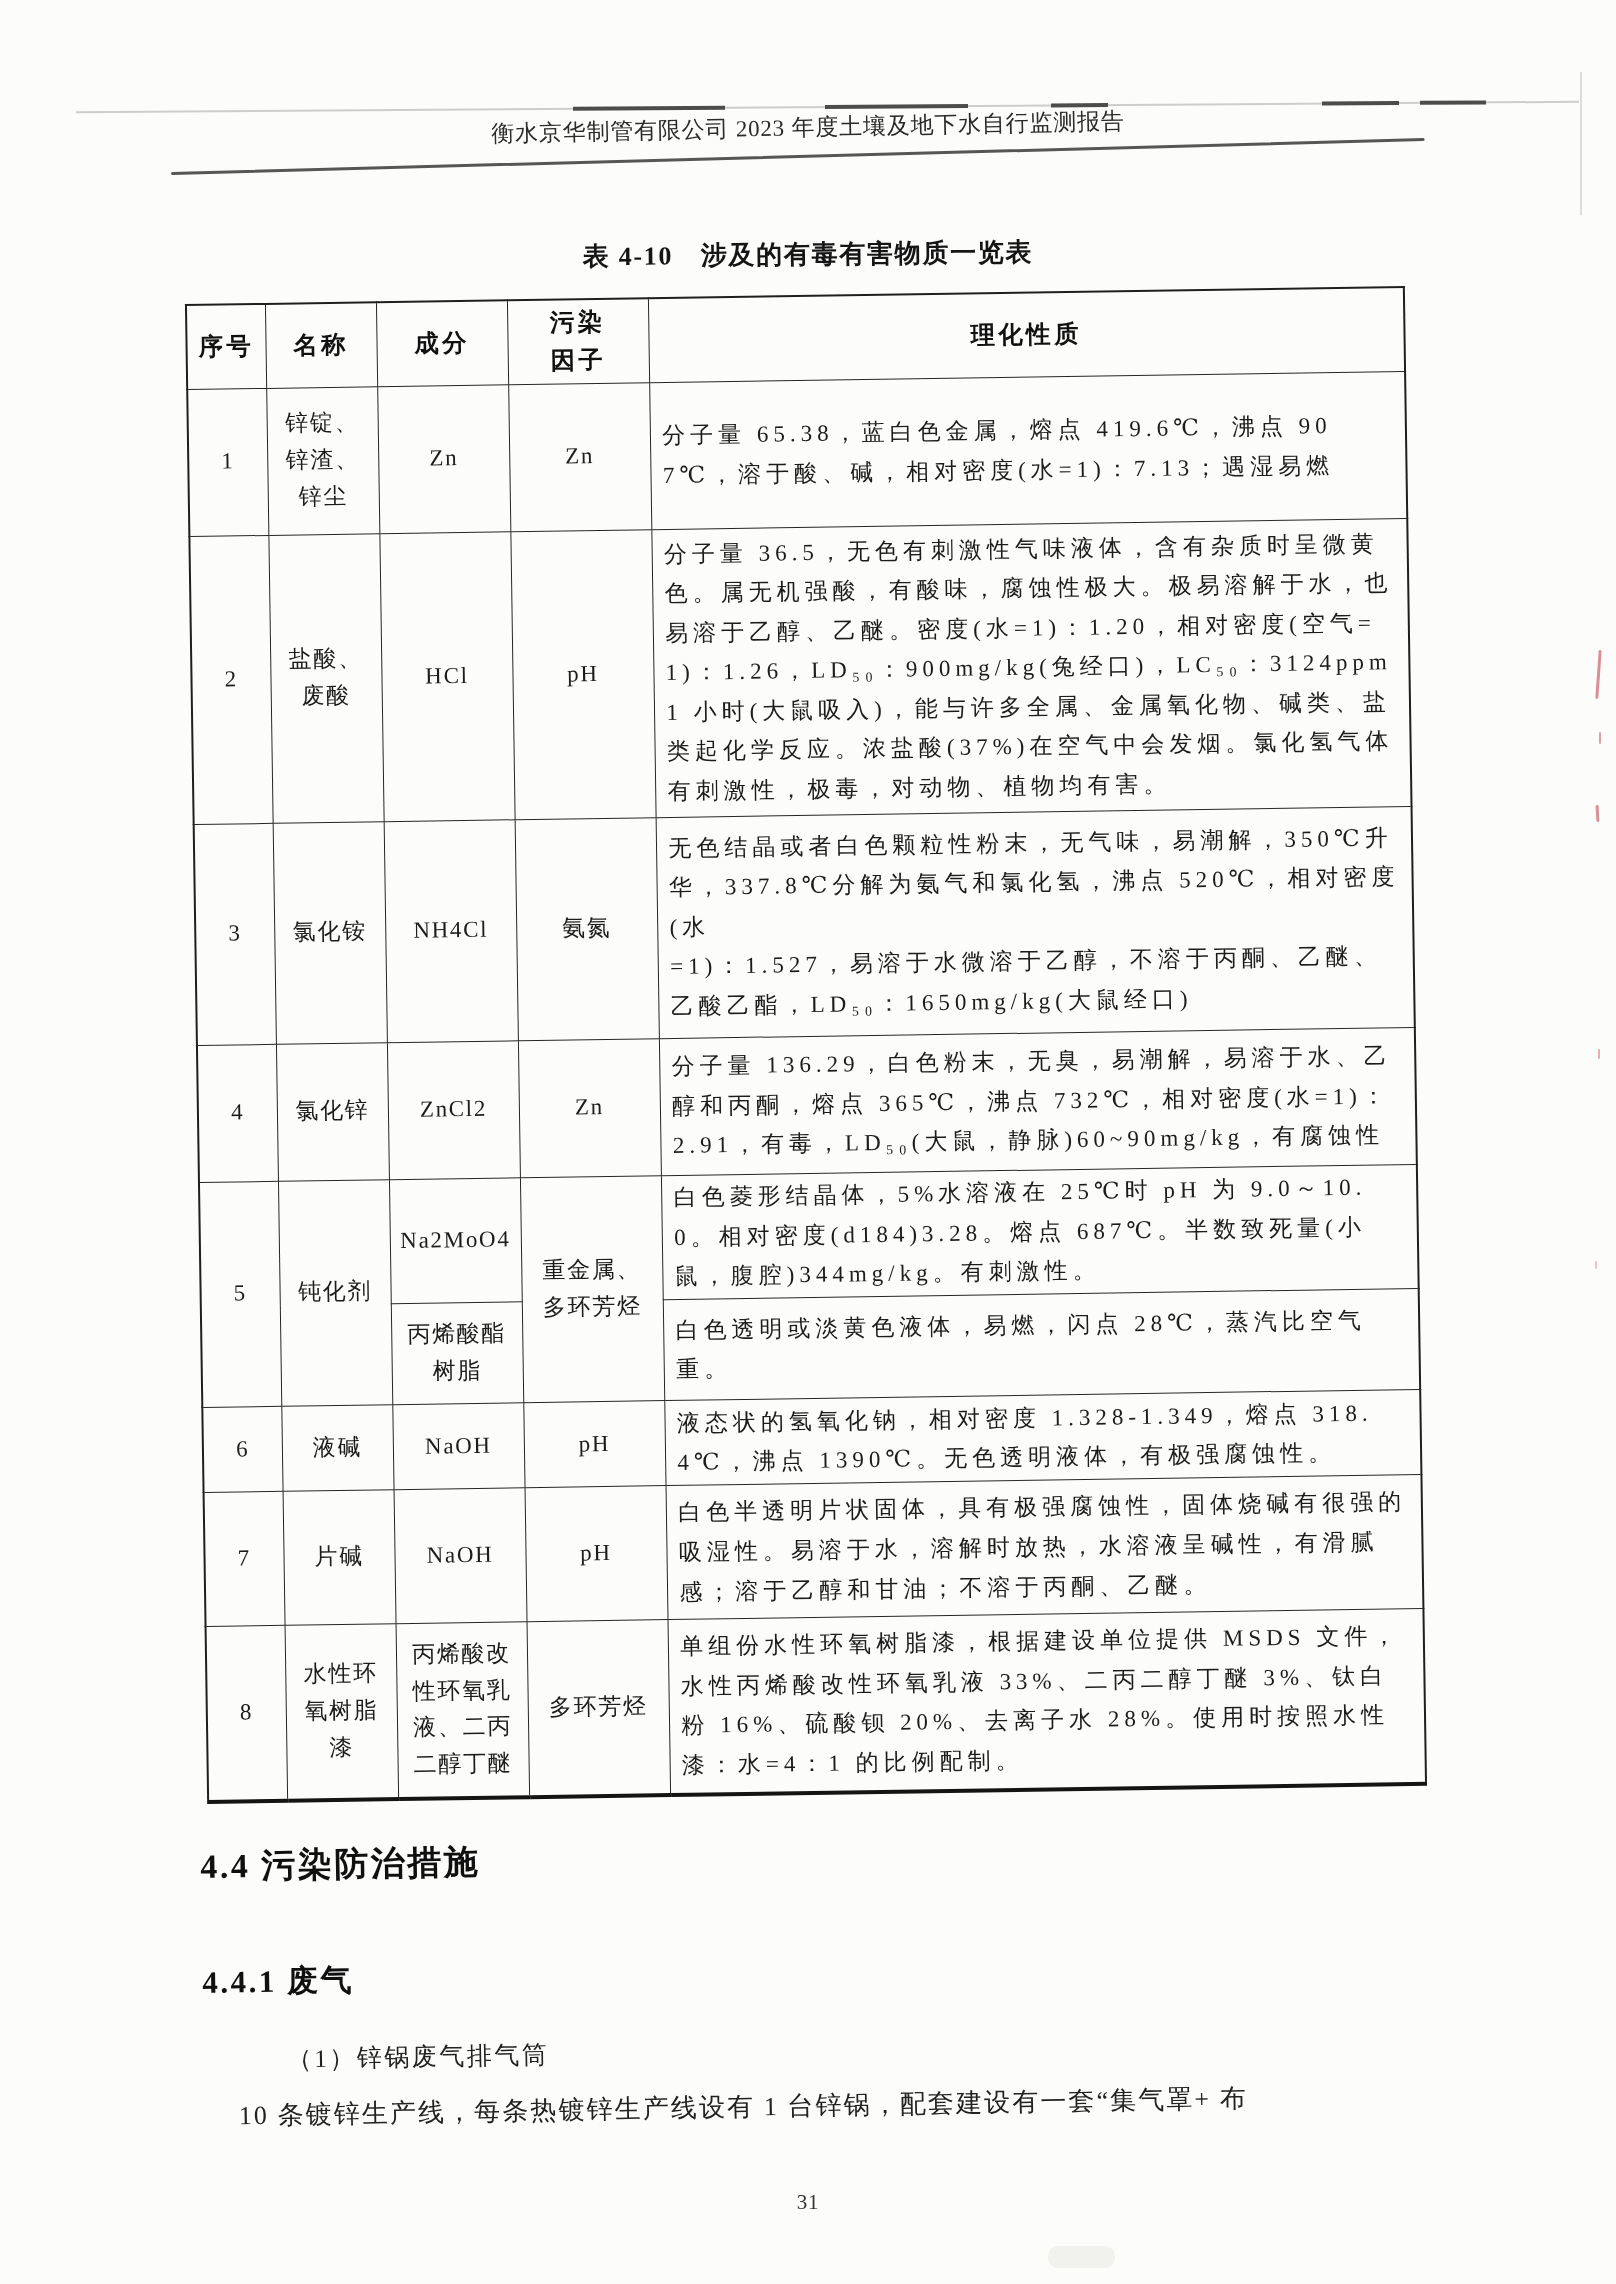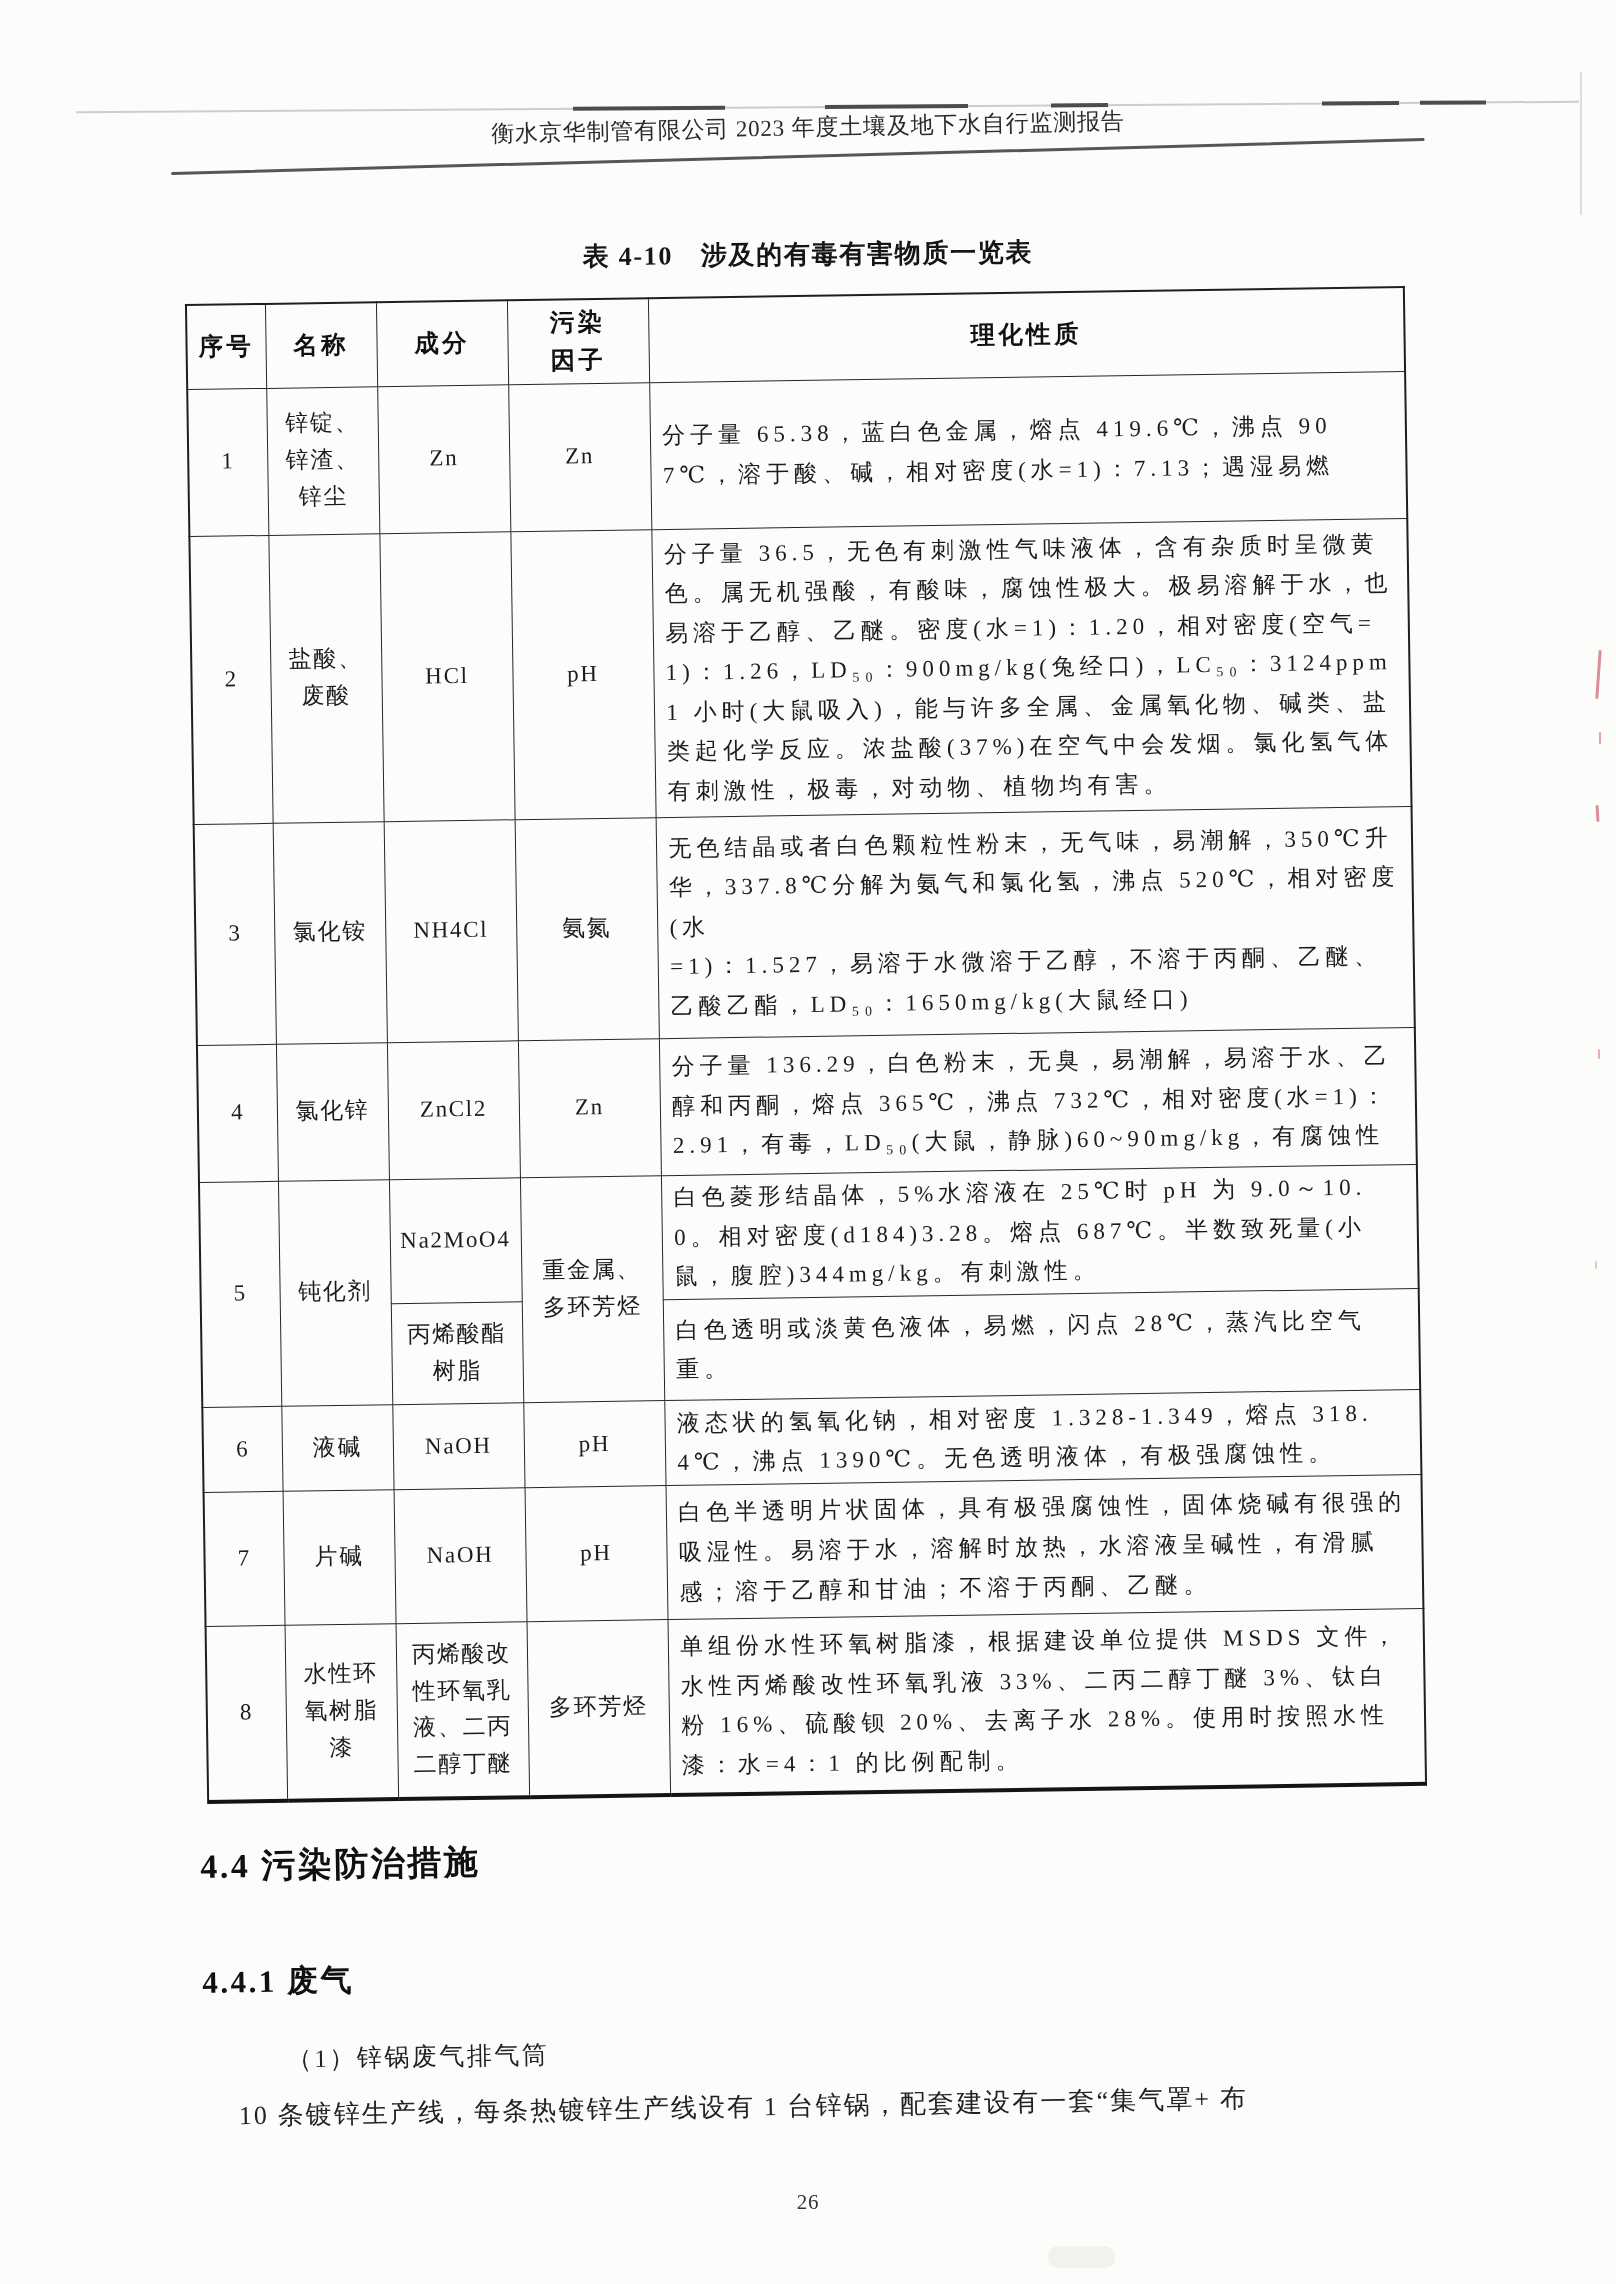--- a/index.html
+++ b/index.html
@@ -186,15 +186,15 @@
       </table>
   </div>
 
   <div class="sections">
     <h2 class="h-44">4.4  污染防治措施</h2>
     <h3 class="h-441">4.4.1  废气</h3>
     <p class="p-item">（1）锌锅废气排气筒</p>
     <p class="p-body">10 条镀锌生产线，每条热镀锌生产线设有 1 台锌锅，配套建设有一套“集气罩+ 布</p>
   </div>
 
-  <div class="page-number">26</div>
+  <div class="page-number">31</div>
 </div>
 
 
 </body></html>

